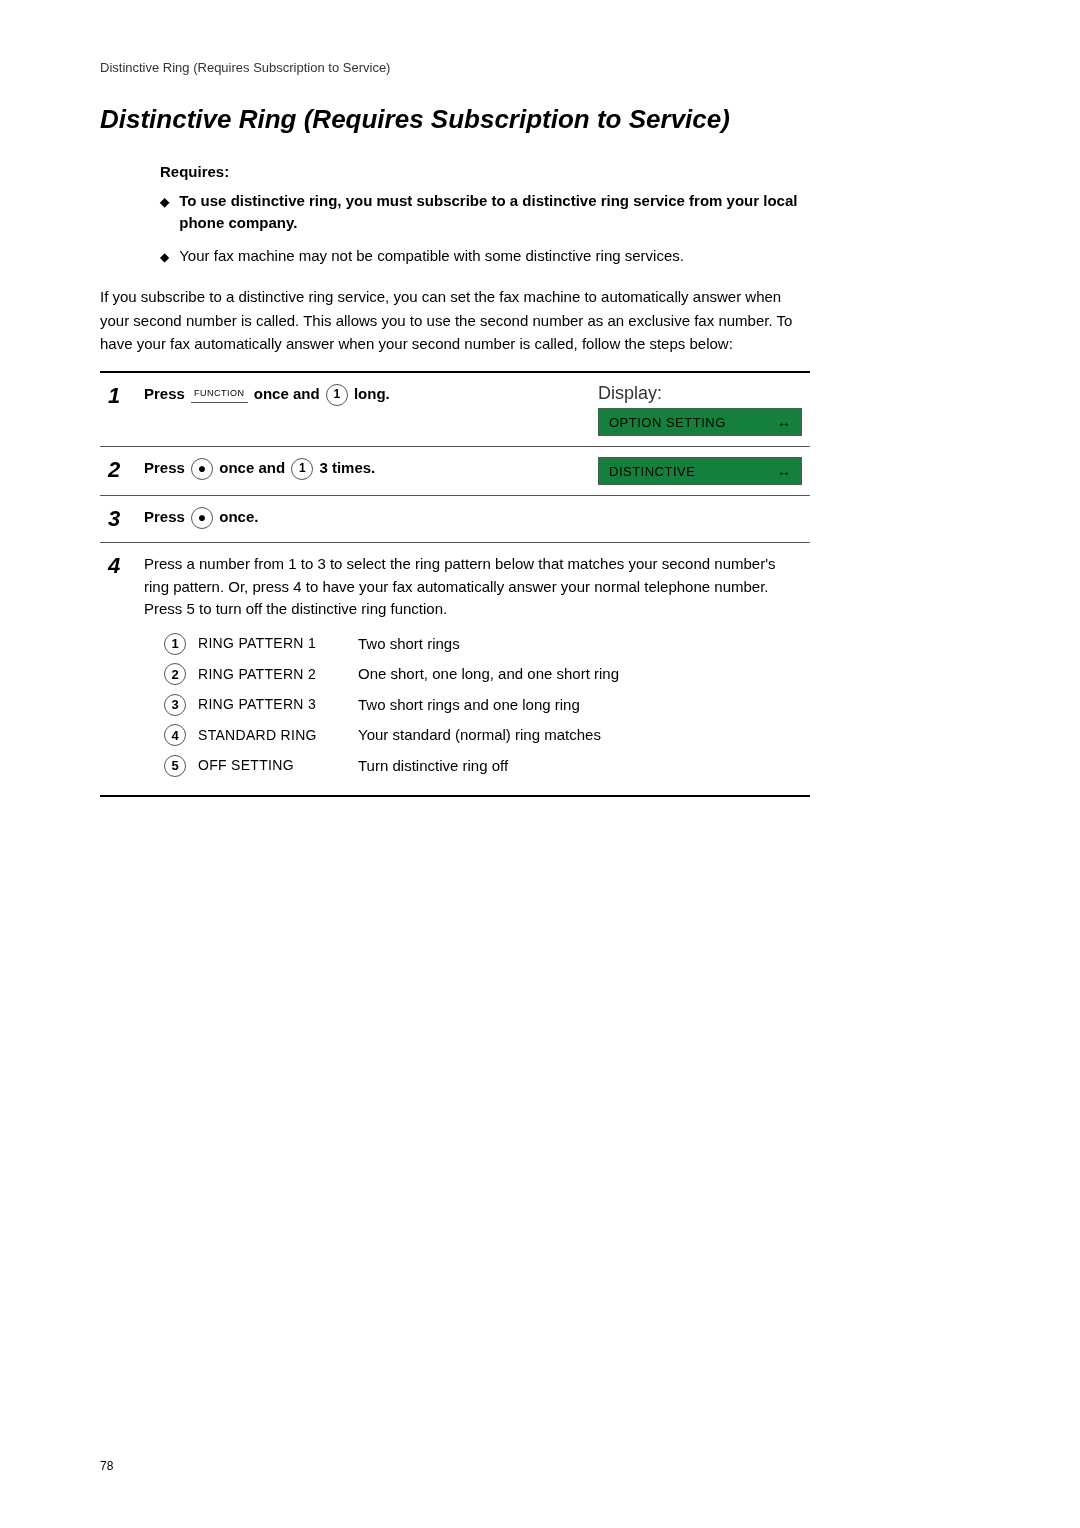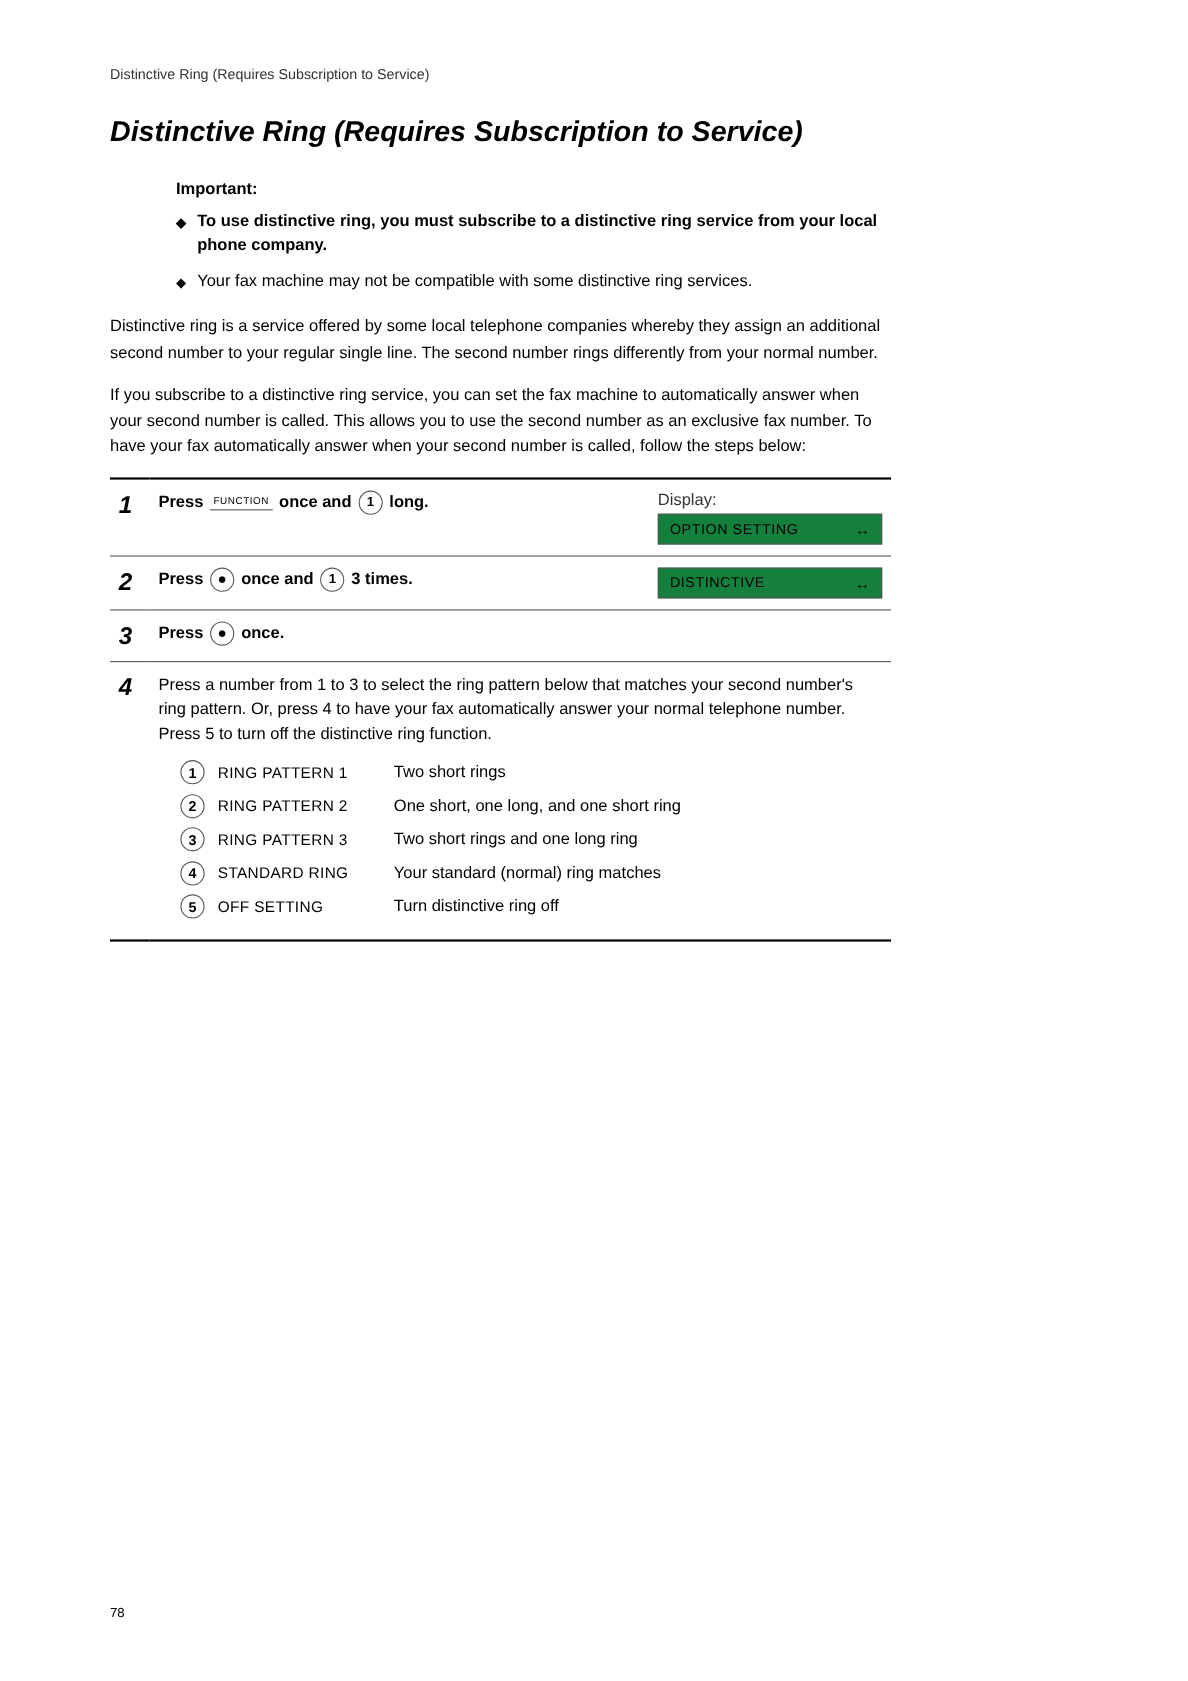--- a/index.html
+++ b/index.html
@@ -90,21 +90,21 @@
       font-size: 15px;
       line-height: 1.5;
       flex: 1;
     }
     .step-display {
       width: 220px;
       vertical-align: top;
       font-size: 14px;
     }
     .display-label {
-      font-size: 15px;
+      font-size: 18px;
       margin-bottom: 4px;
       color: #333;
     }
     .display-box {
       border: 1.5px solid #555;
       padding: 5px 10px;
       font-size: 14px;
       display: flex;
       align-items: center;
       justify-content: space-between;
@@ -204,34 +204,33 @@
   </style>
 </head>
 <body>
 
 <div class="page">
 
   <div class="breadcrumb">Distinctive Ring (Requires Subscription to Service)</div>
 
   <h1 class="page-title">Distinctive Ring (Requires Subscription to Service)</h1>
 
-  <div class="important-label">Important:</div>
+  <div class="important-label">Requires:</div>
 
   <ul class="bullet-list">
     <li class="bold-item">
       <span class="diamond">◆</span>
       <span>To use distinctive ring, you must subscribe to a distinctive ring service from your local phone company.</span>
     </li>
     <li>
       <span class="diamond">◆</span>
       <span>Your fax machine may not be compatible with some distinctive ring services.</span>
     </li>
   </ul>
 
-  <p class="body-para">Distinctive ring is a service offered by some local telephone companies whereby they assign an additional second number to your regular single line. The second number rings differently from your normal number.</p>
   <p class="body-para">If you subscribe to a distinctive ring service, you can set the fax machine to automatically answer when your second number is called. This allows you to use the second number as an exclusive fax number. To have your fax automatically answer when your second number is called, follow the steps below:</p>
 
   <table class="steps-table">
 
     <tbody>
         <tr>
       <td class="step-num">1</td>
       <td class="step-content">
         <span><strong>Press </strong></span>
         <span class="function-key">FUNCTION</span>

